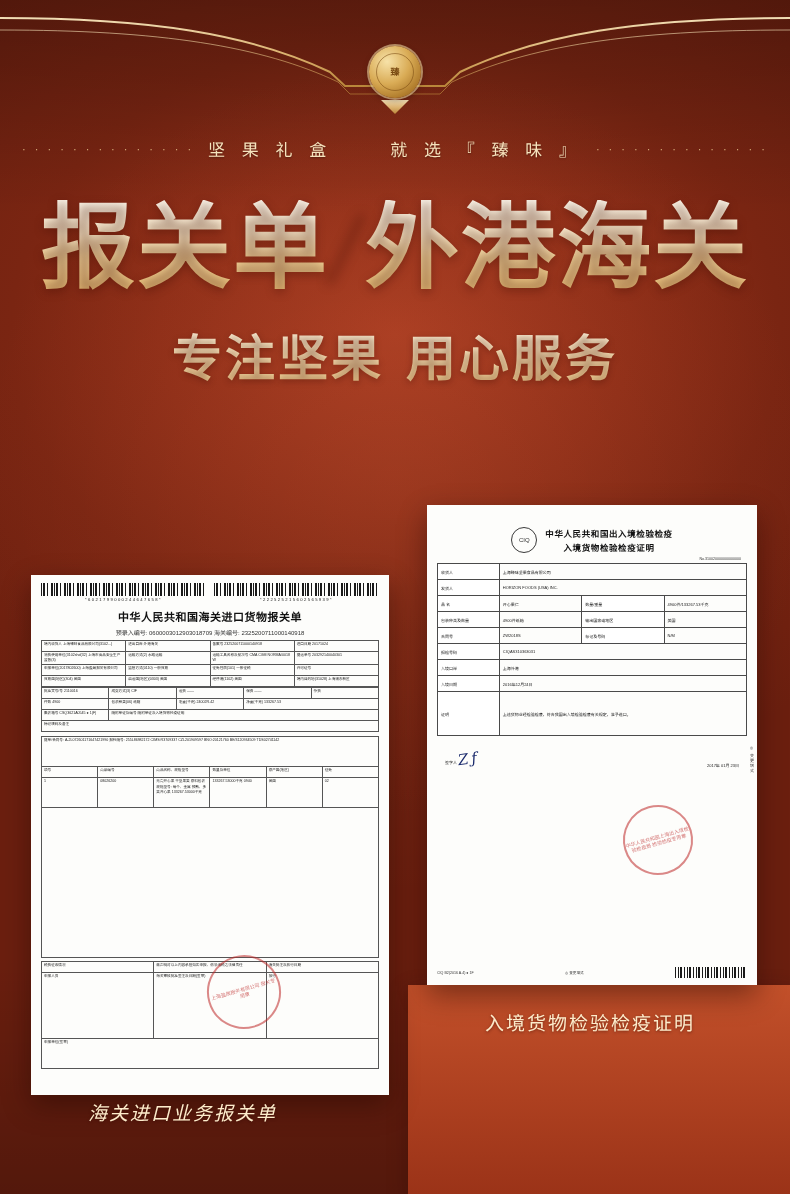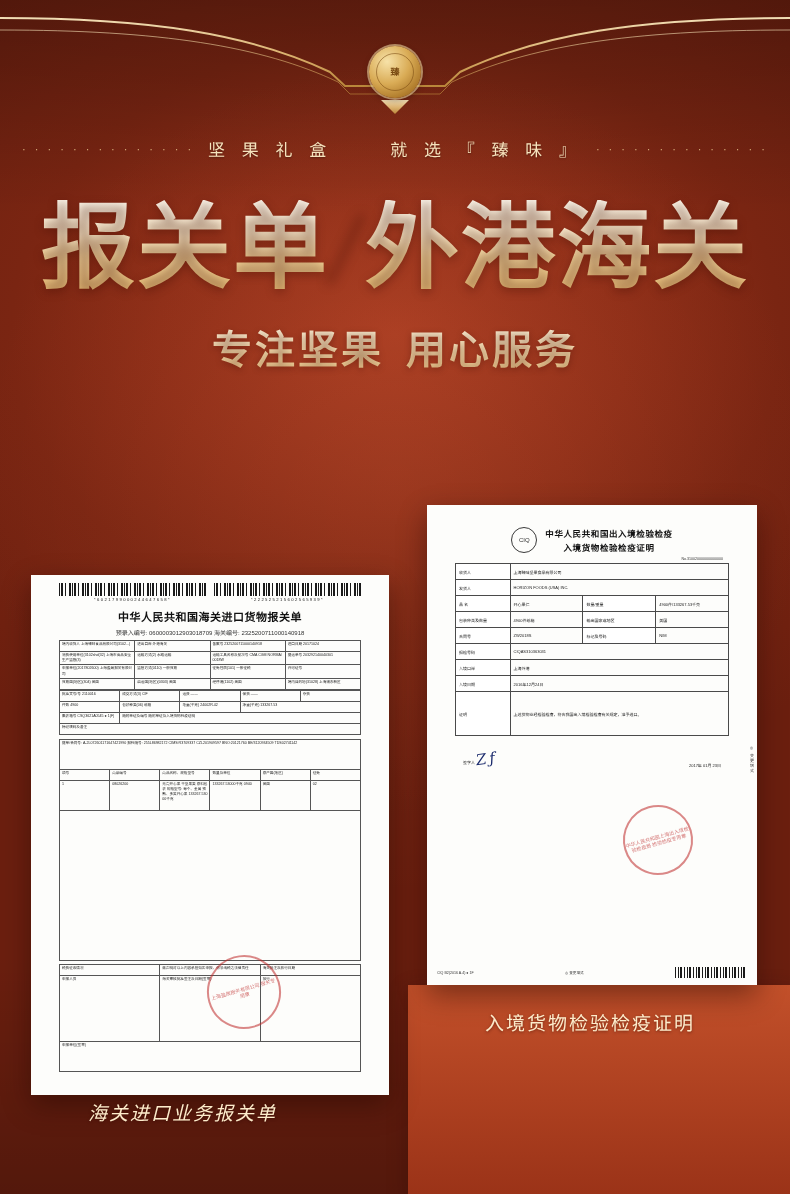--- a/index.html
+++ b/index.html
@@ -119,21 +119,21 @@
     white-space: nowrap;
   }
   .slash {
     display: inline-block;
     transform: skewX(-12deg);
     font-weight: normal;
     padding: 0 4px;
   }
   .headline-sub {
     margin-top: 22px;
-    font-size: 40px;
+    font-size: 50px;
     font-weight: bold;
     letter-spacing: 3px;
     background: linear-gradient(180deg, #fff7e7 0%, #f6dcae 55%, #eac484 100%);
     -webkit-background-clip: text;
     background-clip: text;
     color: transparent;
     -webkit-text-fill-color: transparent;
     text-shadow: 0 2px 6px rgba(60,12,4,0.35);
     white-space: nowrap;
   }
@@ -144,21 +144,21 @@
 
   .doc {
     position: absolute;
     background: #fdfdfb;
     box-shadow: 0 10px 26px rgba(30,6,2,0.45);
     overflow: hidden;
   }
   .doc-a { left: 31px; top: 575px; width: 358px; height: 520px; }
   .doc-b { left: 427px; top: 505px; width: 330px; height: 480px; }
 
-  .doc-page { position: relative; width: 100%; height: 100%; padding: 8px 28px; }
+  .doc-page { position: relative; width: 100%; height: 100%; padding: 8px 10px; }
 
   
   .barcode {
     height: 13px;
     background-image: repeating-linear-gradient(90deg,
       #1a1a1a 0 1px, transparent 1px 2px, #1a1a1a 2px 4px, transparent 4px 6px,
       #1a1a1a 6px 7px, transparent 7px 10px, #1a1a1a 10px 12px, transparent 12px 13px);
     margin-bottom: 1px;
   }
   .barcode-num {

